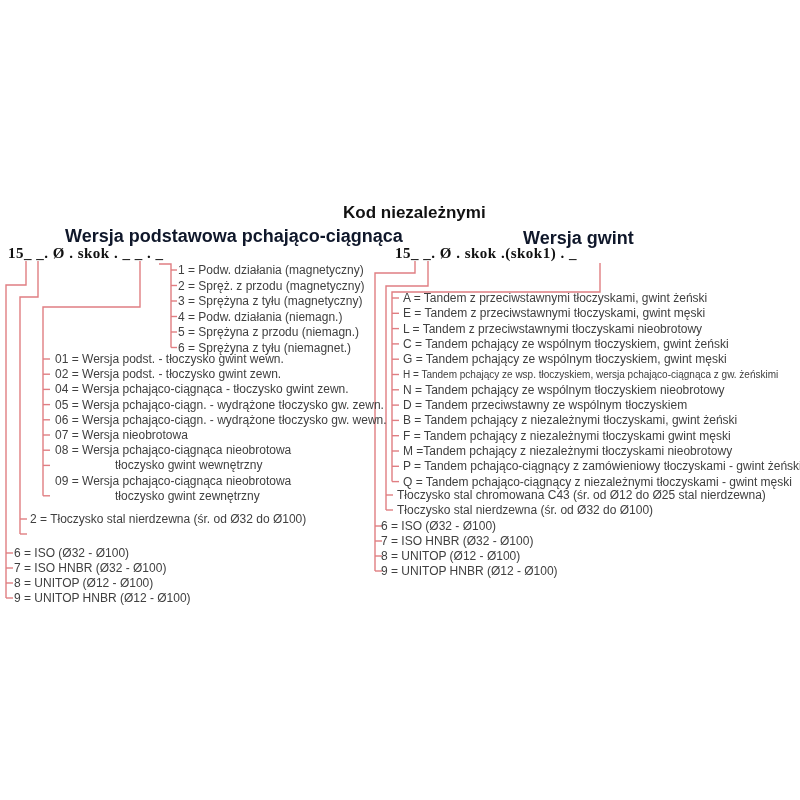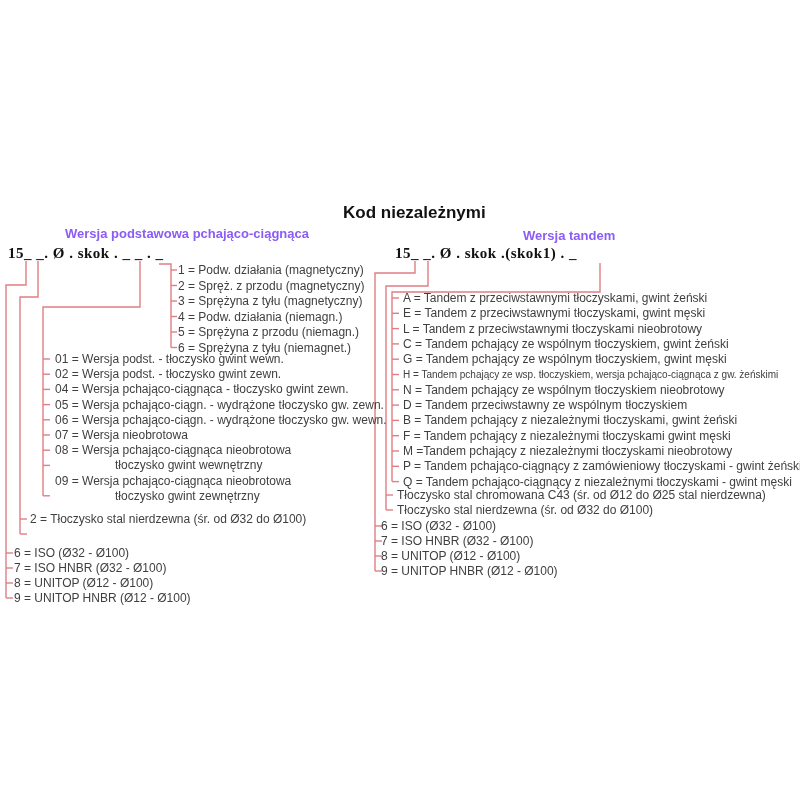--- a/index.html
+++ b/index.html
@@ -3,21 +3,21 @@
 <meta charset="utf-8">
 <style>
   html,body{margin:0;padding:0;}
   body{
     width:800px;height:800px;background:#ffffff;
     font-family:"Liberation Sans","DejaVu Sans",sans-serif;
     color:#2a2a2a;position:relative;overflow:hidden;
   }
   .abs{position:absolute;white-space:nowrap;}
   .title{font-size:17px;font-weight:bold;color:#111;}
-  .hdr{font-size:13px;font-weight:bold;color:#8b5cf6;}
+  .hdr{font-size:18px;font-weight:bold;color:#0f172a;}
   .code{font-size:15px;font-weight:bold;color:#111;letter-spacing:.5px;font-family:Liberation Serif, serif;}
   .list{position:absolute;font-size:12px;color:#404040;}
   .list .row{white-space:nowrap;}
   .lh155 .row{line-height:15.5px;height:15.5px;}
   .lh152 .row{line-height:15.2px;height:15.2px;}
   .lh153 .row{line-height:15.3px;height:15.3px;}
   .lh150 .row{line-height:15px;height:15px;}
   .row.small{font-size:10px;}
   .row.cont{margin-left:60px;}
   svg.connectors{position:absolute;left:0;top:0;}
@@ -79,21 +79,21 @@
   <line x1="375" y1="526" x2="382" y2="526"></line>
   <line x1="375" y1="541" x2="382" y2="541"></line>
   <line x1="375" y1="556" x2="382" y2="556"></line>
   <line x1="375" y1="571" x2="382" y2="571"></line>
 </svg>
 
 <div class="abs title" style="left:343px;top:203px;">Kod niezależnymi</div>
 
 <div class="abs hdr" style="left:65px;top:226px;">Wersja podstawowa pchająco-ciągnąca</div>
 
-<div class="abs hdr" style="left:523px;top:228px;">Wersja tandem</div>
+<div class="abs hdr" style="left:523px;top:228px;">Wersja gwint</div>
 
 <div class="abs code" style="left:8px;top:245px;">15_ _. Ø . skok . _ _ . _</div>
 
 <div class="abs code" style="left:395px;top:245px;">15_ _. Ø . skok .(skok1) . _</div>
 
 <div class="list lh155" style="left:178px;top:263px;">
   <div class="row">1 = Podw. działania (magnetyczny)</div>
   <div class="row">2 = Spręż. z przodu (magnetyczny)</div>
   <div class="row">3 = Sprężyna z tyłu (magnetyczny)</div>
   <div class="row">4 = Podw. działania (niemagn.)</div>

